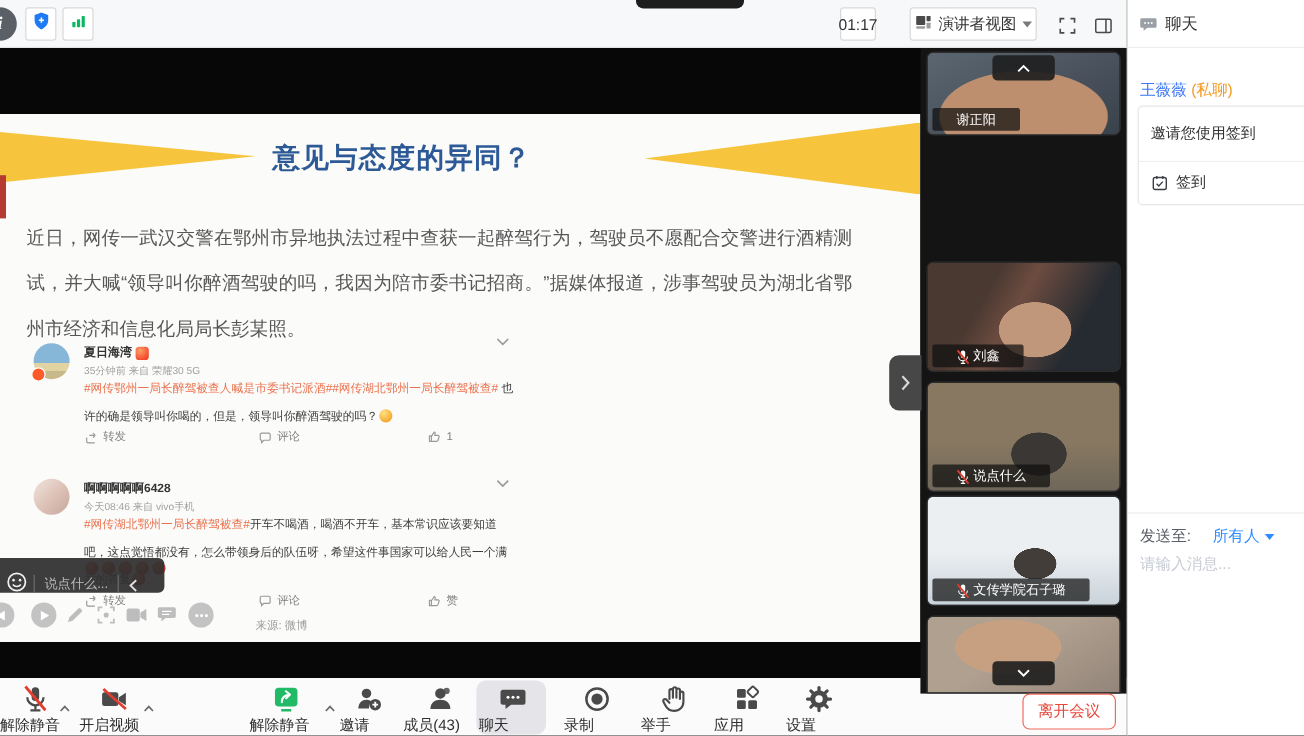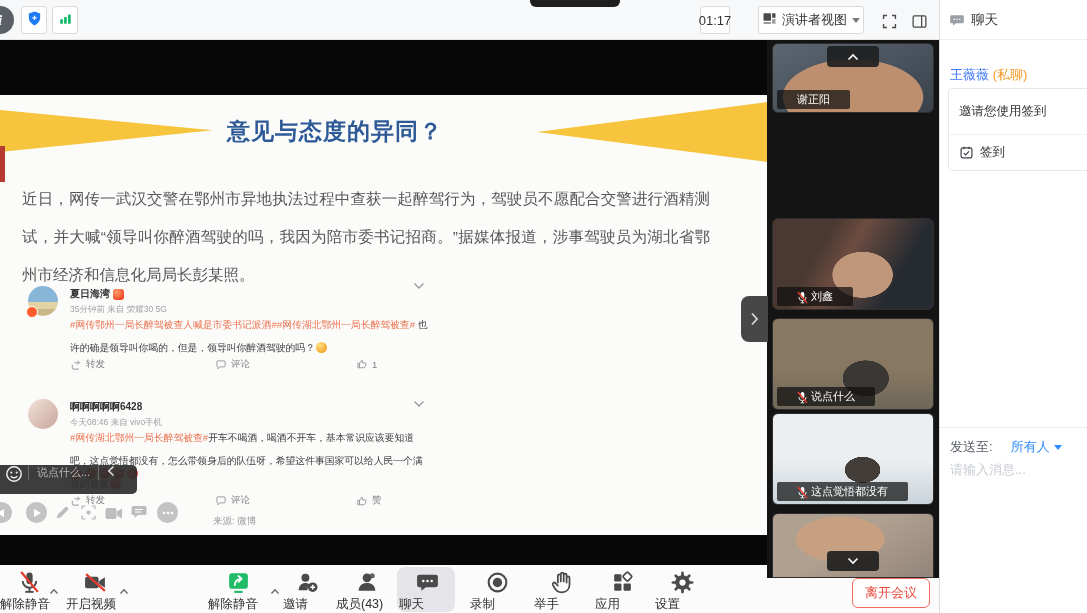--- a/index.html
+++ b/index.html
@@ -35,21 +35,21 @@
   .p-content{width:358px;font-size:9.8px;line-height:23px}
   .p-content .tag{color:#eb7350}
   .p-content .txt{color:#3d3d3d}
   .emoji{display:inline-block;width:11px;height:11px;border-radius:50%;vertical-align:-1.5px;margin-left:1px}
   .emoji.angry{background:radial-gradient(circle at 35% 30%,#ff8a65,#e53935 72%)}
   .emoji.think{background:radial-gradient(circle at 35% 30%,#ffe082,#f4a62a 75%)}
   .emoji-row{display:flex;gap:2px}
   .p-actions{position:absolute;display:flex;align-items:center;gap:4px;font-size:9.5px;color:#828282}
   .src{font-size:9.5px;color:#9b9b9b}
   
-  .ann-bar{left:0;top:465px;width:137px;height:29px;background:rgba(46,46,46,.93);border-radius:0 5px 5px 0;display:flex;align-items:flex-start;z-index:4}
+  .ann-bar{left:0;top:465px;width:137px;height:29px;background:rgba(46,46,46,.93);border-radius:0 5px 5px 0;display:flex;align-items:flex-end;z-index:4}
   .ann-div{width:1px;height:15px;background:#6d6d6d}
   .ann-input{font-size:11px;color:#b9b9b9;padding:0 8px;white-space:nowrap}
   
   .mr{top:502px;z-index:3}
   .mr-circle{position:absolute;width:21px;height:21px;border-radius:50%;background:#c3c3c3;display:flex;align-items:center;justify-content:center}
   .tri-r{width:0;height:0;border-top:4.5px solid transparent;border-bottom:4.5px solid transparent;border-left:7px solid #fff;margin-left:2px}
   .tri-l{width:0;height:0;border-top:4.5px solid transparent;border-bottom:4.5px solid transparent;border-right:7px solid #fff;margin-right:2px}
   
   .handle{left:741px;top:296px;width:27px;height:46px;background:#474747;border-radius:8px 0 0 8px;display:flex;align-items:center;justify-content:center;z-index:5}
   .hbar{position:absolute;width:2px;height:36px;background:#6f6f6f;top:301px}
@@ -315,21 +315,21 @@
         <span>说点什么</span>
       </div>
     </div>
     <div class="tile t5" style="top:373px;height:92px">
       <div class="tile-label">
         <svg width="11" height="13" viewBox="0 0 12 14">
             <rect x="4" y="1" width="4" height="7" rx="2" fill="#fff"></rect>
             <path d="M2 6.5 a4 4 0 0 0 8 0 M6 10.5 v2 M4 12.8 h4" stroke="#fff" stroke-width="1" fill="none"></path>
             <line x1="1" y1="1" x2="11" y2="13" stroke="#e23c2e" stroke-width="1.6"></line>
           </svg>
-        <span>这点觉悟都没有</span>
+        <span>文传学院石子璐</span>
       </div>
     </div>
     <div class="tile t6" style="top:473px;height:65px;border-radius:6px 6px 0 0"></div>
   </div>
   <div class="abs strip-btn" style="top:46px">
     <svg width="12" height="8" viewBox="0 0 12 8" fill="none" stroke="#fff" stroke-width="1.6">
         <path d="M1.5 6.5 L6 2 L10.5 6.5"></path>
       </svg>
   </div>
   <div class="abs strip-btn" style="top:551px;height:20px">

